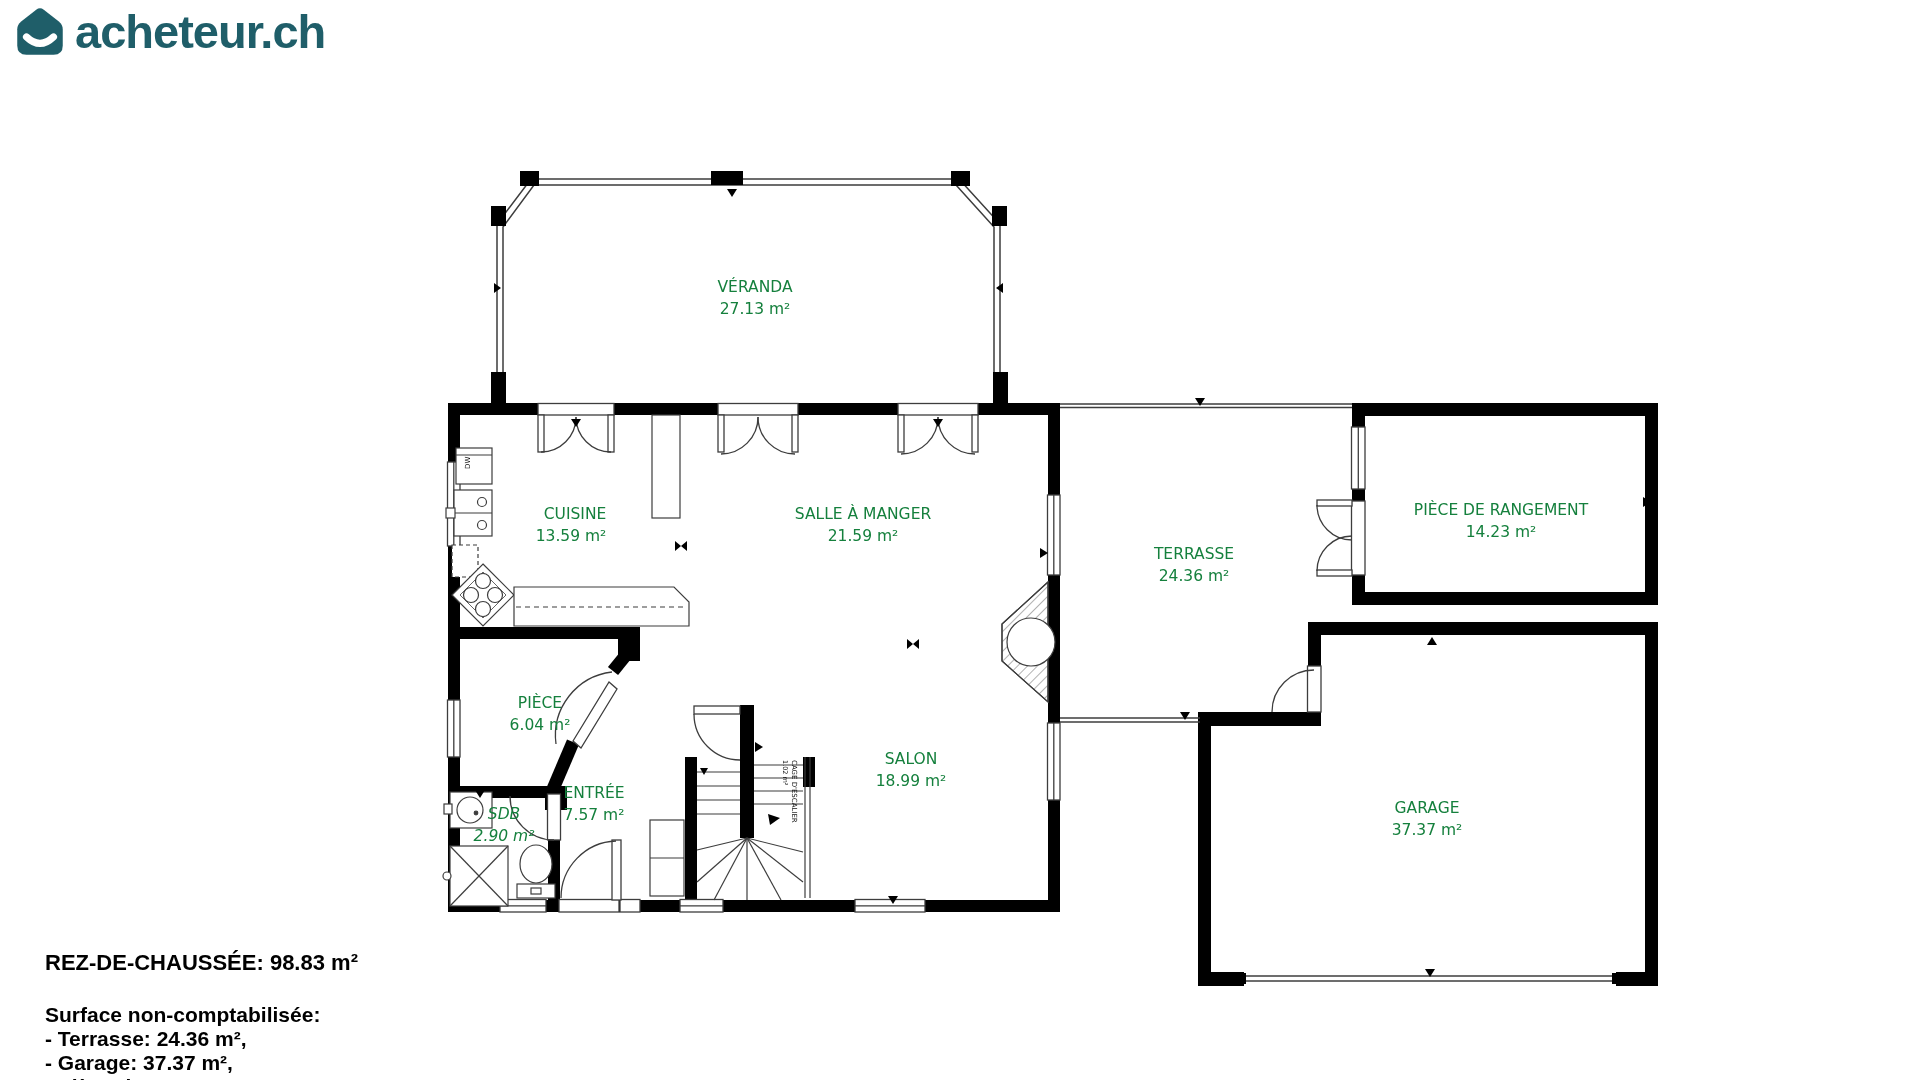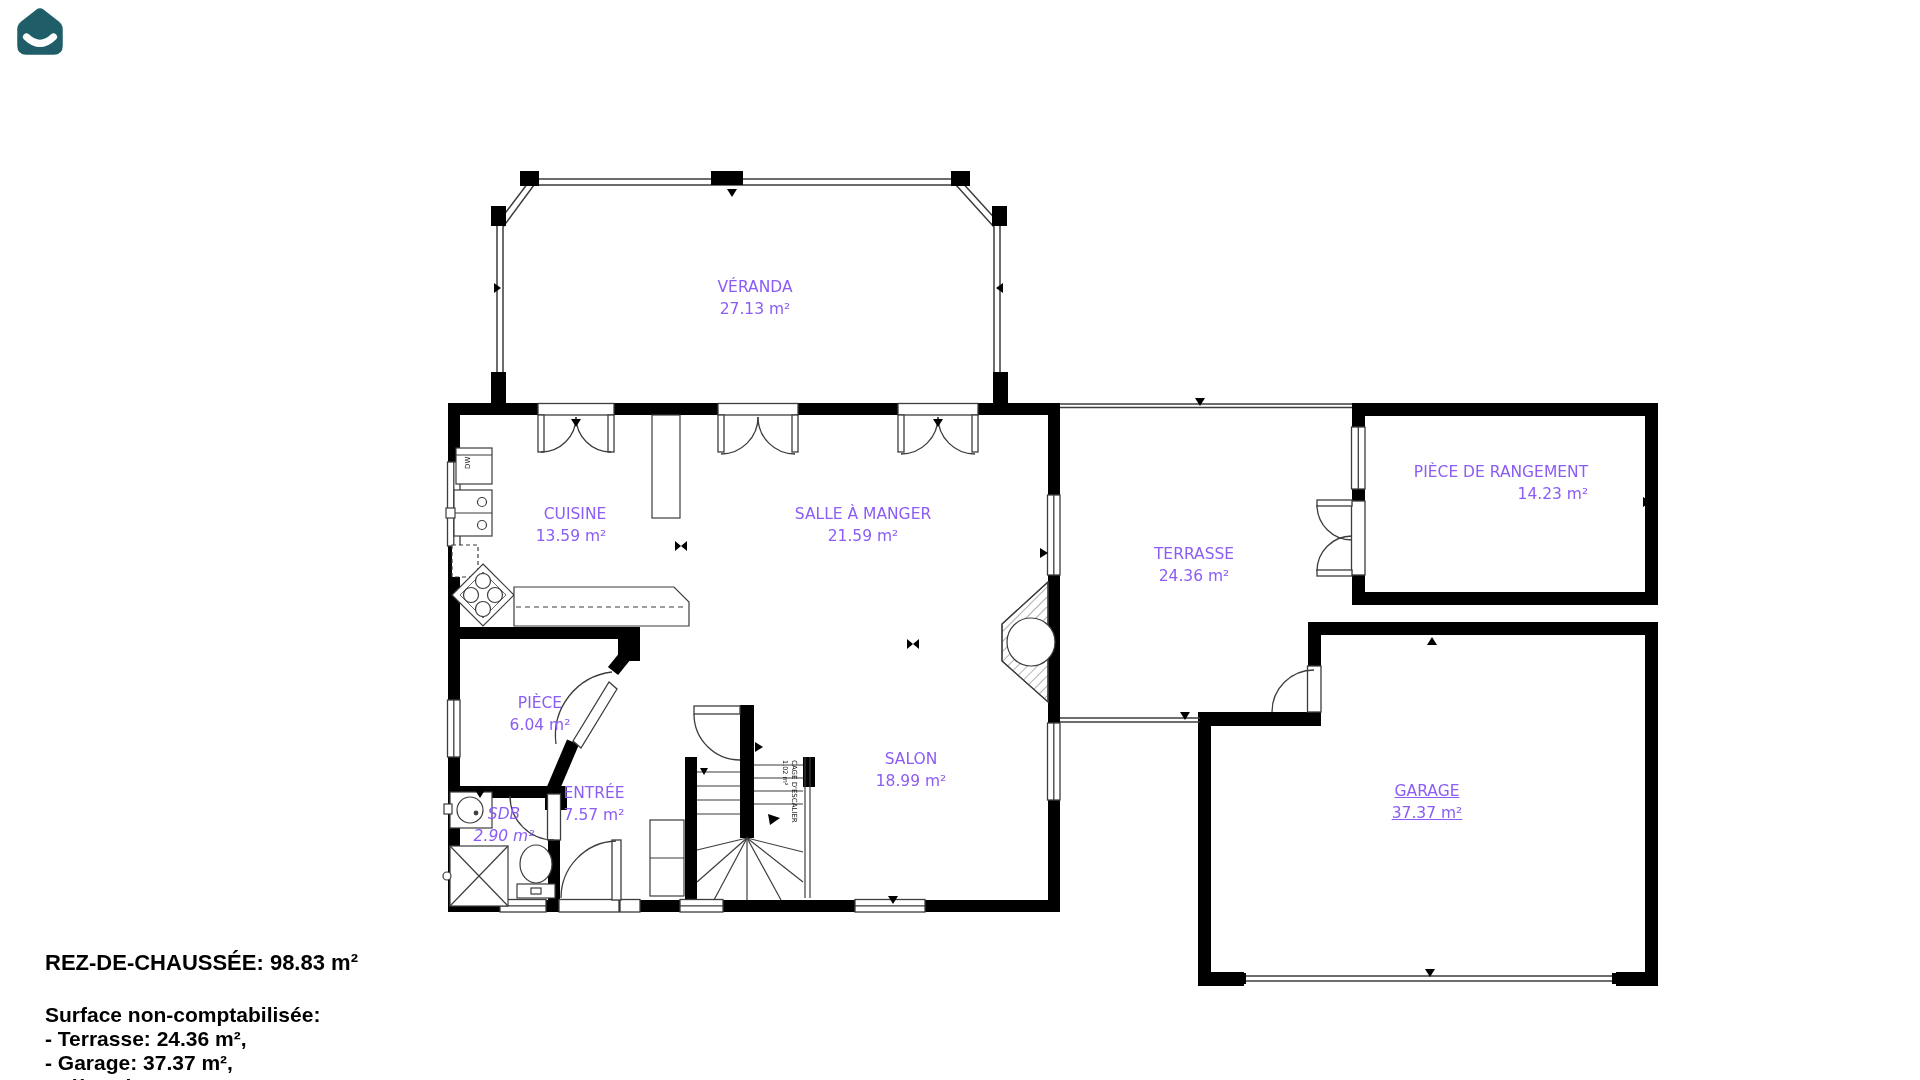--- a/index.html
+++ b/index.html
@@ -9,41 +9,42 @@
   
   .logo{position:absolute;left:14px;top:6px;display:flex;align-items:center;gap:9px;}
   .logo-text{font-family:"Liberation Sans",sans-serif;font-weight:bold;font-size:47px;
              letter-spacing:-1px;color:#1f5e69;line-height:52px;}
 
   
   svg.plan{position:absolute;left:0;top:0;}
 
   
   .room-label{position:absolute;transform:translateX(-50%);text-align:center;
-              font-size:15.5px;line-height:1.42;color:#8b5cf6;white-space:nowrap;}
+              font-size:15.5px;line-height:1.42;color:#15803d;white-space:nowrap;}
   .stair-label{position:absolute;display:flex;flex-direction:row-reverse;gap:1px;}
   .stair-label .v{writing-mode:vertical-rl;font-size:7px;color:#111;letter-spacing:0;}
   .stair-label .v2{font-size:6.5px;}
 
   
   .footer{position:absolute;left:45px;top:950px;color:#000;
           font-family:"Liberation Sans",sans-serif;font-weight:bold;}
   .f-title{font-size:22px;margin-bottom:27px;}
   .f-sub,.f-item{font-size:21px;line-height:24px;}
 </style>
 </head>
 <body>
 
 <div class="stage">
 
   <div class="logo">
     <svg width="52" height="52" viewBox="0 0 48 48">
       <path d="M20.5 3.4 L6.6 14.2 Q3 17 3 21.5 L3 36.5 Q3 45 11.5 45 L36.5 45 Q45 45 45 36.5 L45 21.5 Q45 17 41.4 14.2 L27.5 3.4 Q24 0.7 20.5 3.4 Z" fill="#1f5e69"></path>
       <path d="M11.5 28.5 Q24 40.5 36.5 28.5" stroke="#ffffff" stroke-width="6.5" fill="none" stroke-linecap="round"></path>
     </svg>
+    <span class="logo-text">acheteur.ch</span>
   </div>
 
   <svg class="plan" width="1920" height="1080" viewBox="0 0 1920 1080">
     <defs>
       <pattern id="hatch" patternUnits="userSpaceOnUse" width="7" height="7" patternTransform="rotate(45)">
         <line x1="0" y1="0" x2="0" y2="7" stroke="#666" stroke-width="1"></line>
       </pattern>
     </defs>
 
     <g fill="#000">
@@ -276,41 +277,41 @@
       <div>13.59 m²</div>
   </div>
   <div class="room-label" style="left:863px;top:503px;">
     <div>SALLE À MANGER</div>
       <div>21.59 m²</div>
   </div>
   <div class="room-label" style="left:1194px;top:543px;">
     <div>TERRASSE</div>
       <div>24.36 m²</div>
   </div>
-  <div class="room-label" style="left:1501px;top:461px;text-align:right;">
+  <div class="room-label" style="left:1501px;top:499px;">
     <div>PIÈCE DE RANGEMENT</div>
       <div>14.23 m²</div>
   </div>
   <div class="room-label" style="left:540px;top:692px;">
     <div>PIÈCE</div>
       <div>6.04 m²</div>
   </div>
   <div class="room-label" style="left:911px;top:748px;text-align:center;">
     <div>SALON</div>
       <div>18.99 m²</div>
   </div>
   <div class="room-label" style="left:594px;top:782px;">
     <div>ENTRÉE</div>
       <div>7.57 m²</div>
   </div>
   <div class="room-label" style="left:504px;top:803px;font-style:italic;">
     <div>SDB</div>
       <div>2.90 m²</div>
   </div>
-  <div class="room-label" style="left:1427px;top:780px;text-decoration:underline;">
+  <div class="room-label" style="left:1427px;top:797px;">
     <div>GARAGE</div>
       <div>37.37 m²</div>
   </div>
 
   <div class="stair-label" style="left:781px;top:760px;">
     <span class="v">CAGE D'ESCALIER</span>
     <span class="v v2">1.02 m²</span>
   </div>
 
   <div class="footer">

